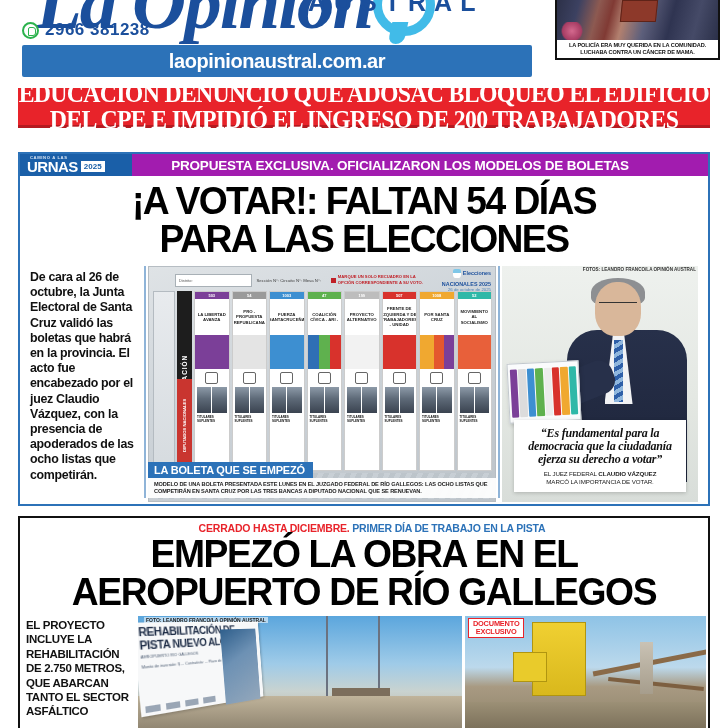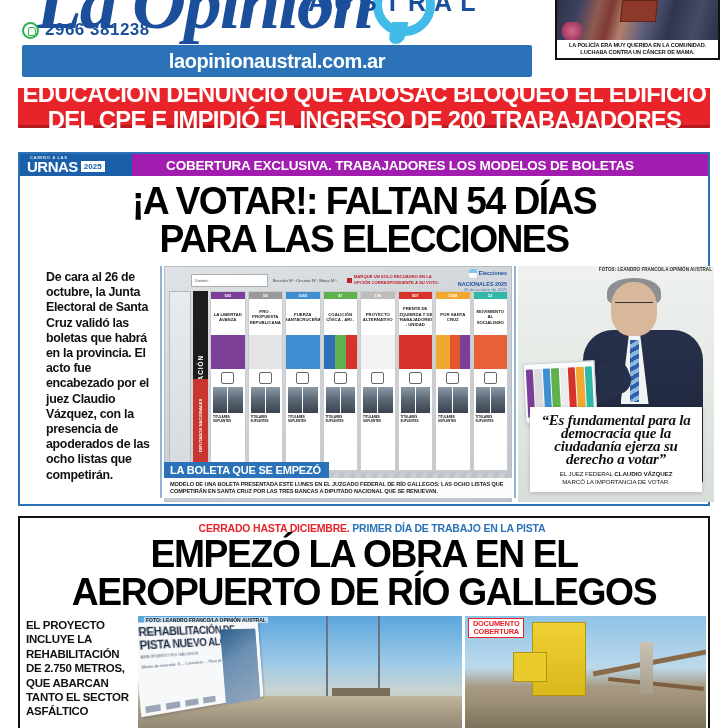--- a/index.html
+++ b/index.html
@@ -102,21 +102,21 @@
   }
   .tr-cap span { font-size: 5.6px; font-weight: bold; color: #111; letter-spacing: -0.1px; }
 
   
   .red-banner {
     position: absolute; left: 18px; top: 88px;
     width: 692px; height: 40px;
     background: #e8232a;
     border-bottom: 3px solid #b51a20;
     display: flex; flex-direction: column;
-    align-items: center; justify-content: center;
+    align-items: center; justify-content: center; font-family: Liberation Serif, serif;
   }
   .red-banner .ln {
     color: #fff; font-weight: bold; font-size: 24.5px;
     line-height: 26px; letter-spacing: -0.7px;
     white-space: nowrap; font-stretch: condensed;
     transform: scaleX(0.97);
   }
 
   
   .story1 {
@@ -152,21 +152,21 @@
     padding-right: 40px;
   }
   .s1-head {
     padding: 6px 10px 2px; text-align: center;
   }
   .s1-head .hl {
     font-size: 38px; font-weight: bold; color: #000;
     line-height: 38px; letter-spacing: -1.6px;
     white-space: nowrap; transform: scaleX(0.98);
   }
-  .s1-body { position: relative; height: 250px; margin-left: 16px; }
+  .s1-body { position: relative; height: 250px; }
   .s1-lead {
     position: absolute; left: 10px; top: 10px;
     width: 112px; font-size: 12.4px; font-weight: bold;
     line-height: 15.2px; color: #111; letter-spacing: -0.3px;
   }
   .rule-v {
     position: absolute; top: 6px; width: 2px; height: 232px;
     background: #8fb4d8;
   }
 
@@ -339,21 +339,21 @@
   .paper-ballot i { flex: 1; display: block; border-radius: 1px; }
 
   .quote-box {
     position: absolute; left: 12px; right: 12px; bottom: 10px;
     background: #fff; padding: 7px 6px 6px;
     text-align: center; box-shadow: 0 1px 4px rgba(0,0,0,.2);
   }
   .quote-txt {
     font-family: "Liberation Serif", serif;
     font-style: italic; font-weight: bold;
-    font-size: 15px; line-height: 13px; color: #111;
+    font-size: 12px; line-height: 13px; color: #111;
     letter-spacing: -0.2px;
   }
   .quote-attr {
     margin-top: 4px; font-size: 6.2px; line-height: 8px;
     color: #222; letter-spacing: -0.1px;
   }
   .quote-attr b { font-weight: bold; }
 
   
   .story2 {
@@ -501,21 +501,21 @@
   </div>
 
   <div class="story1">
 
     <div class="urnas-strip">
       <div class="urnas-badge">
         <span class="urnas-camino">CAMINO A LAS</span>
         <span class="urnas-word">URNAS</span>
         <span class="urnas-year">2025</span>
       </div>
-      <div class="urnas-kicker">COBERTURA EXCLUSIVA. TRABAJADORES LOS MODELOS DE BOLETAS</div>
+      <div class="urnas-kicker">PROPUESTA EXCLUSIVA. OFICIALIZARON LOS MODELOS DE BOLETAS</div>
     </div>
 
     <div class="s1-head">
       <div class="hl">¡A VOTAR!: FALTAN 54 DÍAS</div>
       <div class="hl">PARA LAS ELECCIONES</div>
     </div>
 
     <div class="s1-body">
       <div class="s1-lead">De cara al 26 de octubre, la Junta Electoral de Santa Cruz validó las boletas que habrá en la provincia. El acto fue encabezado por el juez Claudio Vázquez, con la presencia de apoderados de las ocho listas que competirán.</div>
       <div class="rule-v" style="left:124px"></div>
@@ -739,21 +739,21 @@
                 <i></i>
                 <i></i>
               </div>
             <div class="sign-img"></div>
           </div>
         </div>
 
         <div class="p-right">
           <div class="doc-badge">
             <span>DOCUMENTO</span>
-            <span>COBERTURA</span>
+            <span>EXCLUSIVO</span>
           </div>
           <div class="crane-arm"></div>
           <div class="crane-arm2"></div>
           <div class="crane"></div>
           <div class="crane2"></div>
           <div class="pillar"></div>
           <div class="ground2"></div>
         </div>
 
       </div>

